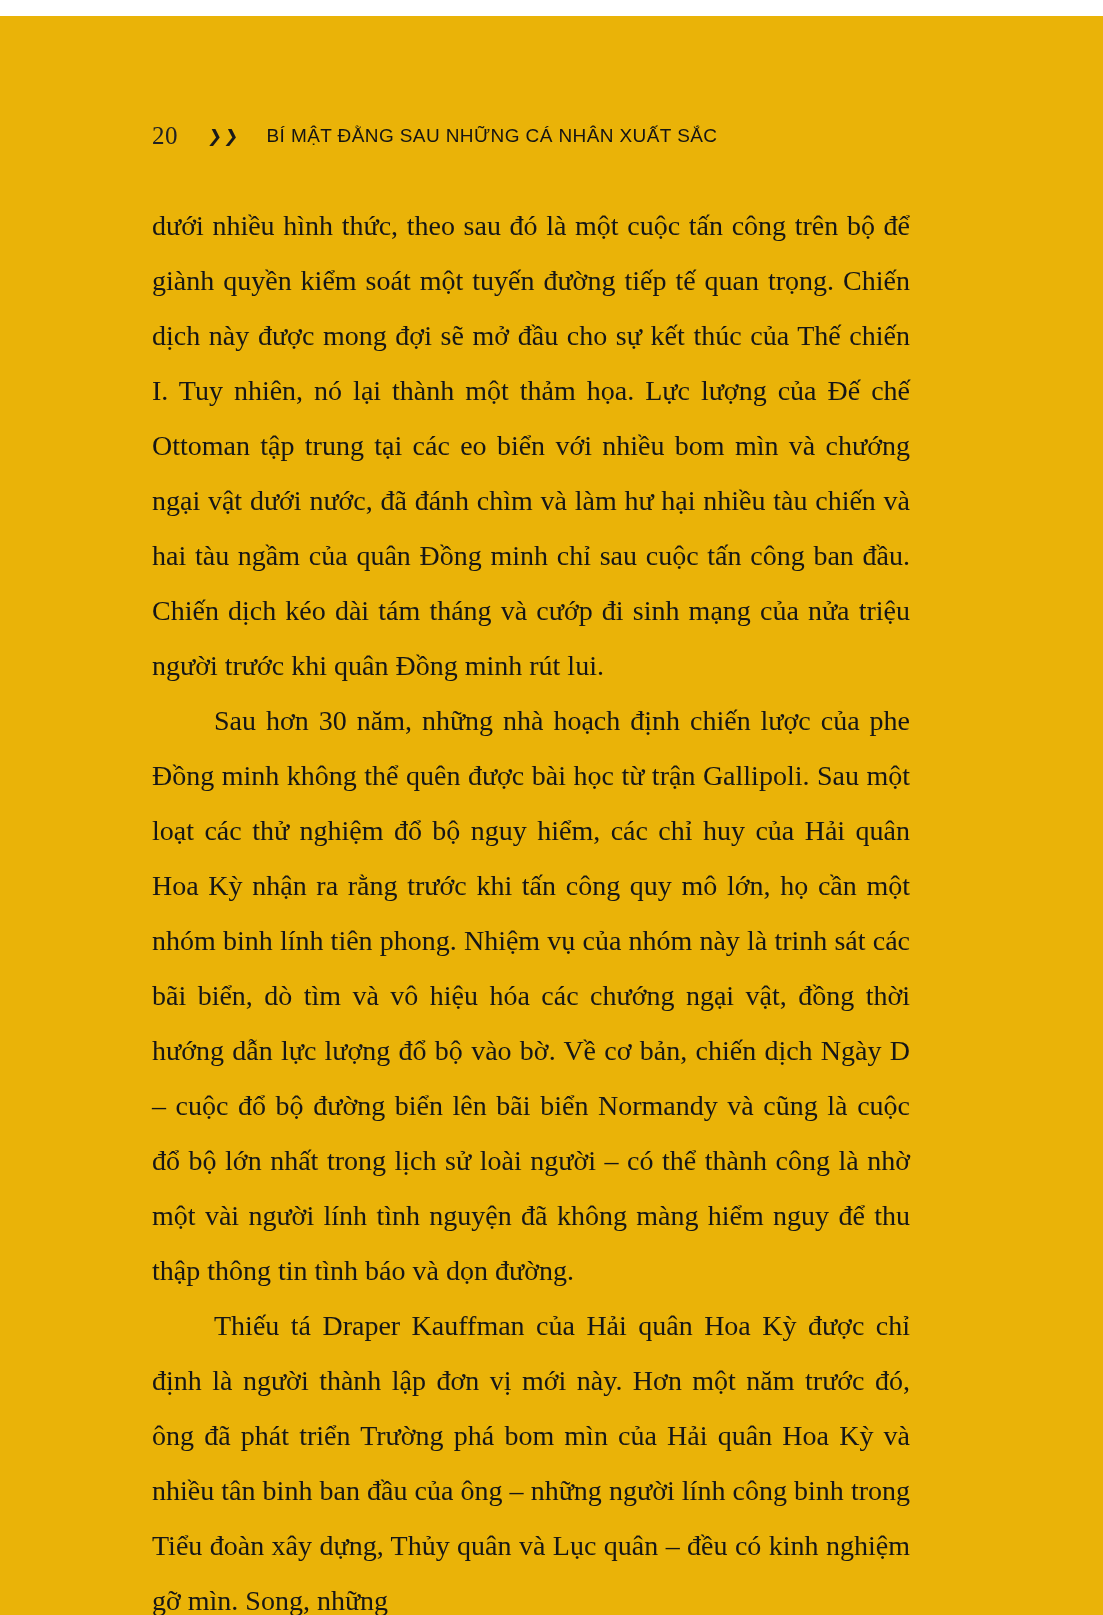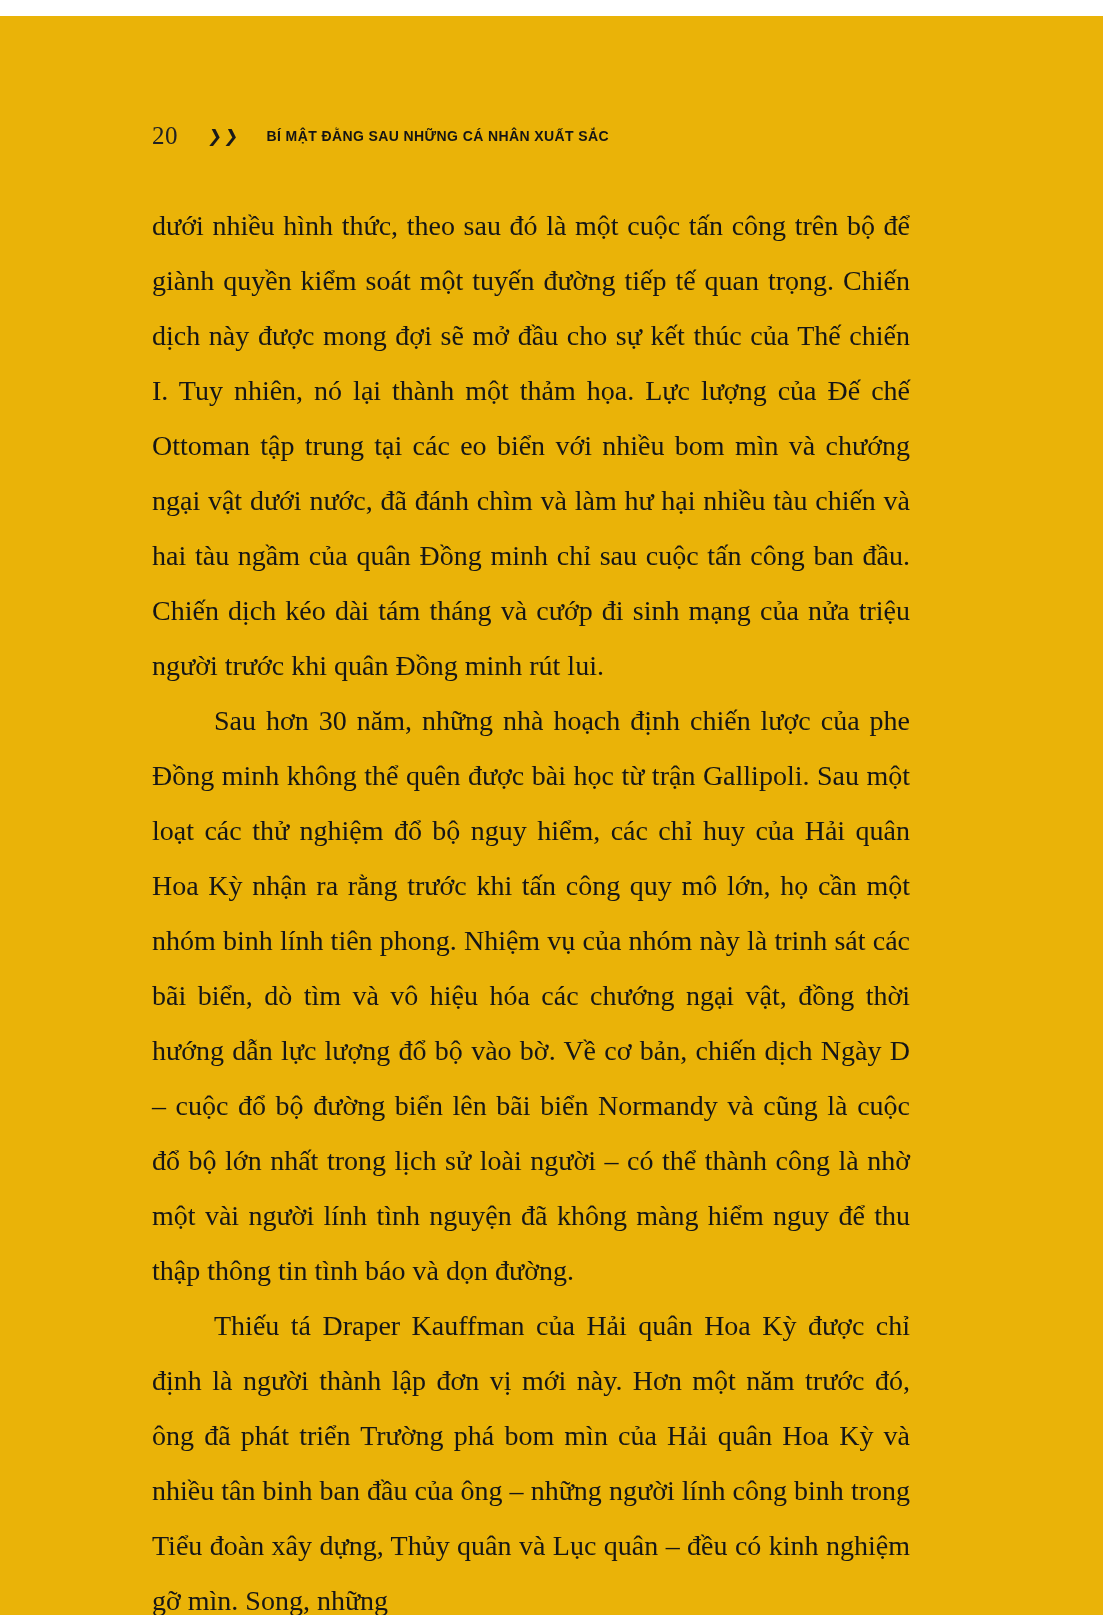--- a/index.html
+++ b/index.html
@@ -38,22 +38,22 @@
     color: #1a1a1a;
     margin: 0 26px 0 30px;
     letter-spacing: 2px;
     transform: skewX(-8deg);
     display: inline-block;
     white-space: nowrap;
   }
 
   .header-title {
     font-family: "Liberation Sans", "DejaVu Sans", sans-serif;
-    font-weight: bold;
-    font-size: 14px;
+    font-weight: normal;
+    font-size: 19px;
     letter-spacing: 0.4px;
     color: #141414;
     white-space: nowrap;
   }
 
   .body-text {
     margin-top: 48px;
     padding: 0 193px 0 152px;
     font-family: "Liberation Serif", "DejaVu Serif", serif;
     font-size: 28px;

